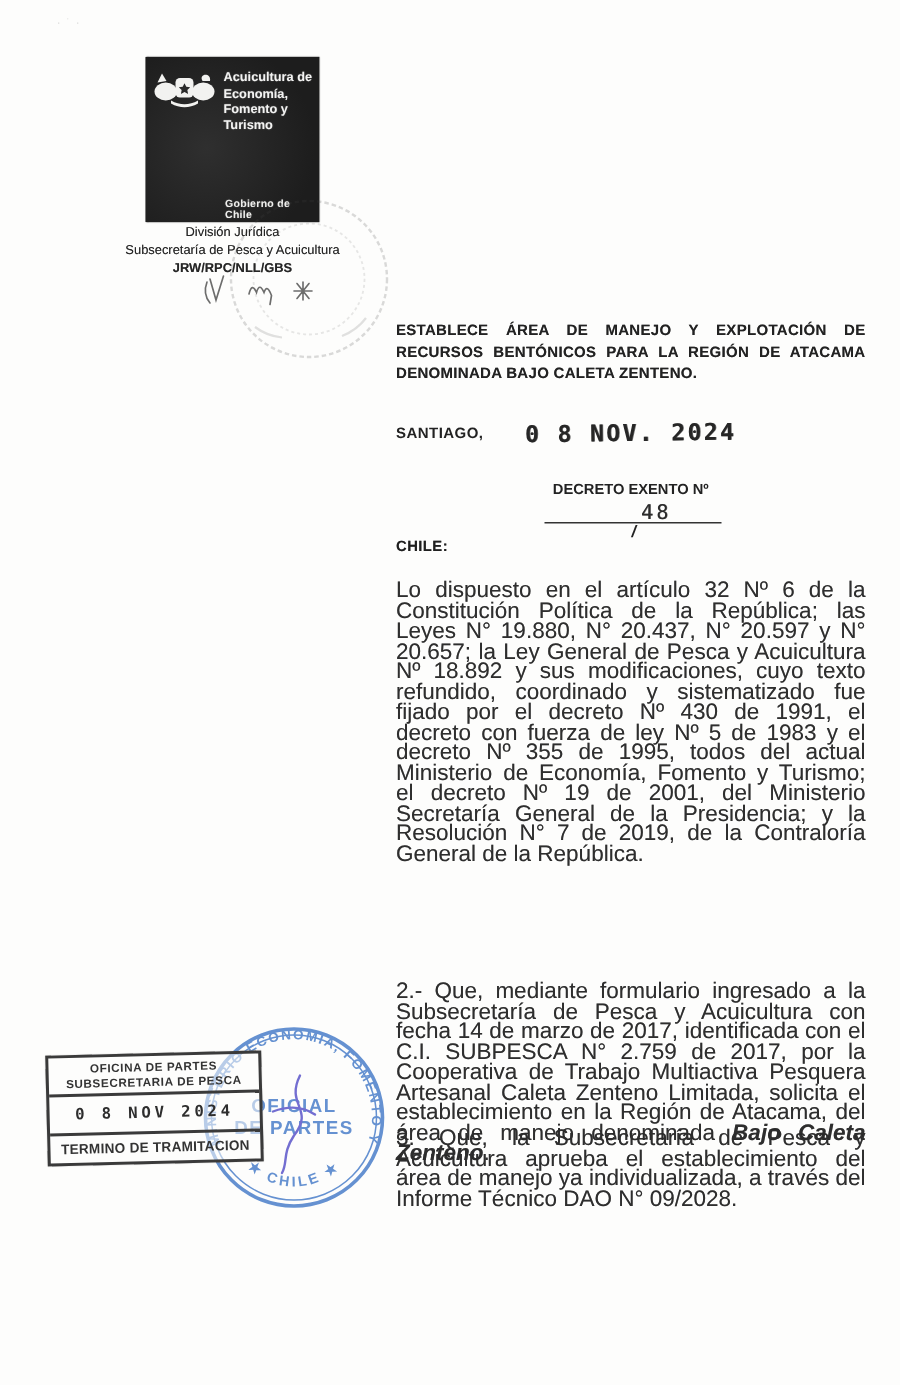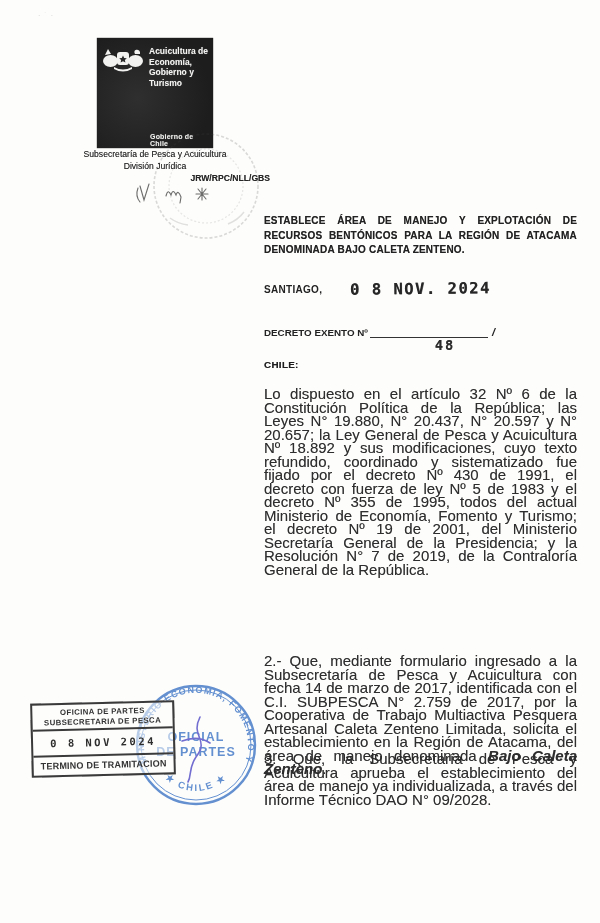--- a/index.html
+++ b/index.html
@@ -50,28 +50,28 @@
     text-shadow:0 0 .4px rgba(0,0,0,.5);
   }
   .place-row{top:277px;display:flex;align-items:flex-end;gap:28px;}
   .place-label{font-size:10px;font-weight:bold;color:#222;letter-spacing:.3px;}
   .date-stamp{
     font-family:"DejaVu Sans Mono", monospace;font-weight:bold;
     font-size:15.5px;color:#262626;letter-spacing:1.5px;
     transform:rotate(-.7deg);position:relative;top:3px;
     text-shadow:.4px 0 0 rgba(0,0,0,.55);
   }
-  .decree-row{top:321px;display:flex;align-items:flex-end;font-size:9.8px;font-weight:bold;color:#222;}
+  .decree-row{top:321px;display:flex;align-items:center;font-size:9.8px;font-weight:bold;color:#222;flex-direction:column;}
   .decree-blank{
     display:inline-block;width:118px;border-bottom:1.3px solid #333;
     text-align:center;margin-left:2px;
   }
   .decree-number{
-    font-family:"DejaVu Sans Mono", monospace;font-size:13.5px;font-weight:bold;
-    color:#2b2b2b;letter-spacing:2px;position:relative;top:16px;
+    font-family:"DejaVu Sans Mono", monospace;font-size:13.5px;font-weight:normal;
+    color:#2b2b2b;letter-spacing:2px;position:relative;top:2px;
     text-shadow:.4px 0 0 rgba(0,0,0,.5);
     margin-left:32px;
   }
   .decree-slash{margin-left:4px;font-style:italic;font-size:11px;}
   .sec-heading{
     font-size:9.9px;font-weight:bold;color:#1f1f1f;letter-spacing:.3px;
     text-shadow:0 0 .4px rgba(0,0,0,.5);
   }
   .body-par{
     font-size:15px;line-height:13.5px;text-align:justify;color:#2e2e2e;
@@ -122,36 +122,36 @@
         <ellipse cx="33.5" cy="16" rx="7.5" ry="6"></ellipse>
         <path d="M33 9 C30 4, 39 3, 38 9 Z"></path>
         <rect x="15" y="7" width="12" height="13" rx="3"></rect>
         <path d="M12 22 Q21 27 30 22 L30 24 Q21 29 12 24 Z"></path>
       </g>
       <path d="M21 10.5 l1.2 2.4 2.6.3-1.9 1.8.5 2.6-2.4-1.3-2.4 1.3.5-2.6-1.9-1.8 2.6-.3z" fill="#2a2a2a"></path>
     </svg>
     <div class="ministry-name">
       <div>Acuicultura de</div>
       <div>Economía,</div>
-      <div>Gobierno y</div>
+      <div>Fomento y</div>
       <div>Turismo</div>
     </div>
     <div class="gobierno">Gobierno de Chile</div>
   </div>
 
   <svg class="faint-stamp" viewBox="0 0 112 112" xmlns="http://www.w3.org/2000/svg">
     <circle cx="56" cy="58" r="52" fill="none" stroke="rgba(70,70,70,.22)" stroke-width="1.6" stroke-dasharray="3 2"></circle>
     <circle cx="56" cy="58" r="37" fill="none" stroke="rgba(70,70,70,.14)" stroke-width="1.2" stroke-dasharray="2 2"></circle>
     <path d="M20 90 q8 6 18 7 M78 96 q10 -4 16 -12" fill="none" stroke="rgba(70,70,70,.18)" stroke-width="1.5"></path>
   </svg>
 
   <div class="letterhead">
+    <div>División Jurídica</div>
     <div>Subsecretaría de Pesca y Acuicultura</div>
-    <div>División Jurídica</div>
-    <div style="font-weight:bold;text-align:right;">JRW/RPC/NLL/GBS</div>
+    <div style="font-weight:bold;">JRW/RPC/NLL/GBS</div>
   </div>
 
   <svg class="initials" viewBox="0 0 100 34" xmlns="http://www.w3.org/2000/svg">
     <g fill="none" stroke="rgba(60,60,60,.75)" stroke-width="1.1" stroke-linecap="round">
       <path d="M8 6 l4 14 5 -16 M6 8 q-3 8 2 14"></path>
       <path d="M34 16 q2 -8 5 -1 q2 -7 5 0 q2 -6 5 2 l-1 6"></path>
       <path d="M70 8 l0 12 M64 14 l12 0 M66 9 l8 10 M74 9 l-8 10"></path>
     </g>
   </svg>
 

